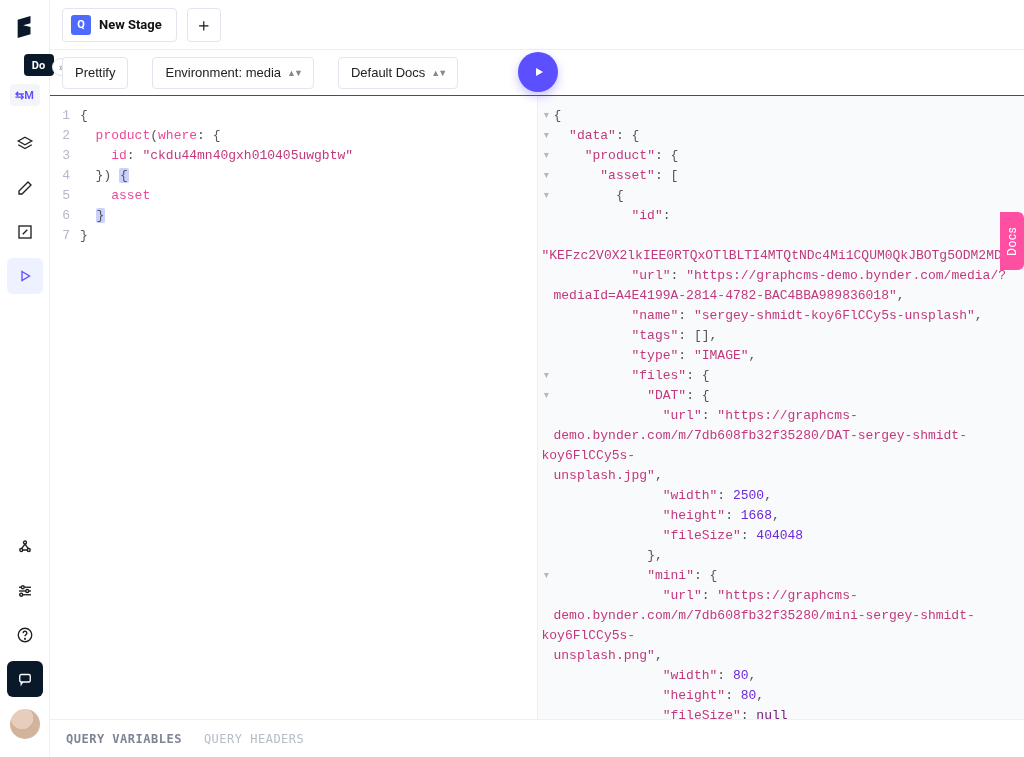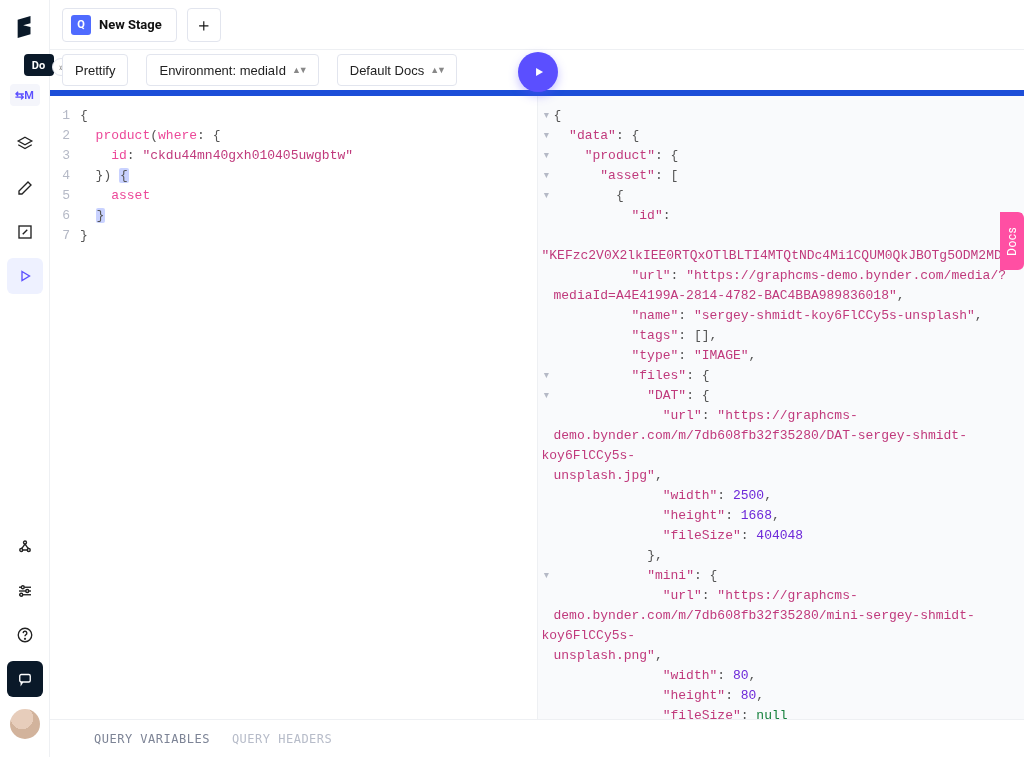--- a/index.html
+++ b/index.html
@@ -42,21 +42,21 @@
   
   .tabbar { height:50px; border-bottom:1px solid #eef0f3; display:flex; align-items:center; padding: 0 12px; gap:10px; }
   .tab {
     height:34px; border:1px solid #e2e5ee; border-radius:4px; display:flex; align-items:center;
     padding:0 14px 0 8px; gap:8px; font-weight:700; font-size:13px; color:#111;
   }
   .tab .qbadge { width:20px; height:20px; background:#4f6bff; color:#fff; border-radius:3px; display:flex; align-items:center; justify-content:center; font-size:11px; font-weight:700; }
   .tab.add { width:34px; padding:0; justify-content:center; font-size:18px; font-weight:400; }
 
   
-  .toolbar { height:46px; border-bottom:6px solid #1d4ed8; display:flex; align-items:center; padding:0 12px; gap:18px; position:relative; }
+  .toolbar { height:46px; border-bottom:1px solid #1d4ed8; display:flex; align-items:center; padding:0 12px; gap:24px; position:relative; }
   .btn {
     height:32px; border:1px solid #e2e5ee; border-radius:4px; background:#fff; padding:0 12px;
     display:flex; align-items:center; gap:6px; font-size:13px; color:#222; cursor:pointer;
   }
   .btn .caret { font-size:9px; color:#888; letter-spacing:-2px; }
   .run-btn {
     position:absolute; left:468px; top:2px;
     width:40px; height:40px; border-radius:50%; background:#5b4fff; display:flex; align-items:center; justify-content:center;
     box-shadow:0 4px 10px rgba(91,79,255,.35); cursor:pointer; z-index:5;
   }
@@ -67,42 +67,42 @@
   .editor, .result { flex:1; min-width:0; overflow:auto; }
   .editor { border-right:1px solid #eef0f3; background:#fff; }
   .result { background:#f9fafc; position:relative; }
   .code { font-family: "SFMono-Regular", Consolas, "Liberation Mono", Menlo, monospace; font-size:13px; line-height:20px; padding:10px 10px 10px 4px; white-space:pre; }
   .code .gutter { display:inline-block; width:26px; text-align:right; color:#b5b9c6; padding-right:10px; user-select:none; }
   .code .line { display:block; }
   .t-key   { color:#c0397c; }   
   .t-prop  { color:#ec4899; }   
   .t-str   { color:#c0397c; }
   .t-num   { color:#6d28d9; }
-  .t-null  { color:#15803d; }
+  .t-null  { color:#701a75; }
   .t-punc  { color:#555; }
   .hl { background:#c9d2ff; border-radius:2px; padding:0 1px; }
 
   .fold { display:inline-block; width:10px; text-align:center; color:#b5b9c6; user-select:none; margin-right:2px; }
 
   
   .docs-tab {
     position:absolute; right:0; top:116px; width:24px; height:58px;
     background:#ff4fa3; color:#fff; border-radius:6px 0 0 6px;
     writing-mode: vertical-rl; transform: rotate(180deg);
     display:flex; align-items:center; justify-content:center; font-size:12px; letter-spacing:.5px;
     z-index:10;
   }
 
   
   .footer {
     height:38px; border-top:1px solid #eef0f3; display:flex; align-items:center; gap:22px;
     padding:0 16px; font-family: "SFMono-Regular", Consolas, monospace; font-size:12px; letter-spacing:.5px;
     color:#b7bcc9; background:#fff;
   }
-  .footer .ftab.active { color:#7d8496; font-weight:400;margin-left:28px; }
+  .footer .ftab.active { color:#7d8496; font-weight:700; }
 </style>
 </head>
 <body>
 
 <nav class="sidebar">
   <div class="logo">
     <svg viewBox="0 0 24 28">
         <path d="M4 6 L18 2 L18 10 L10 12 L18 14 L18 22 L4 26 Z" fill="#0a1929"></path>
       </svg>
   </div>
@@ -184,21 +184,21 @@
     <div class="tab add">
       <span>＋</span>
     </div>
   </div>
 
   <div class="toolbar">
     <button class="btn">
       <span>Prettify</span>
     </button>
     <button class="btn">
-      <span><span>Environment: </span><span>mediaId</span></span>
+      <span><span>Environment: </span><span>media</span></span>
       <span class="caret">▲▼</span>
     </button>
     <button class="btn">
       <span>Default Docs</span>
       <span class="caret">▲▼</span>
     </button>
 
     <div class="run-btn">
       <svg viewBox="0 0 24 24">
           <polygon points="7,5 19,12 7,19"></polygon>

